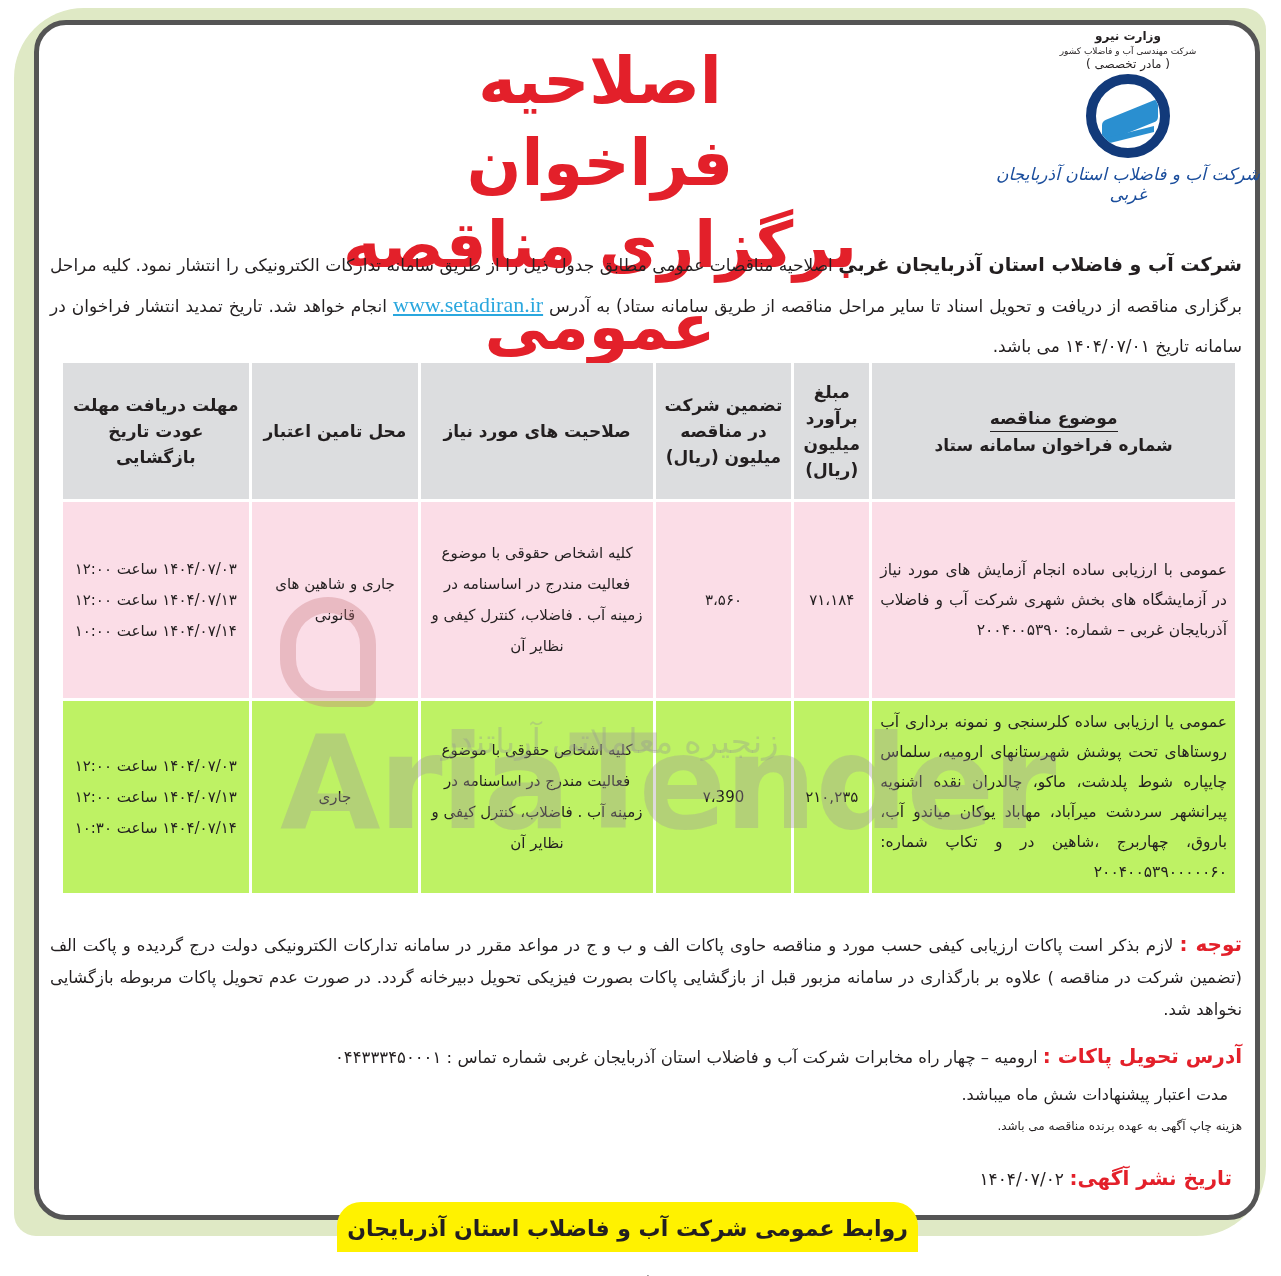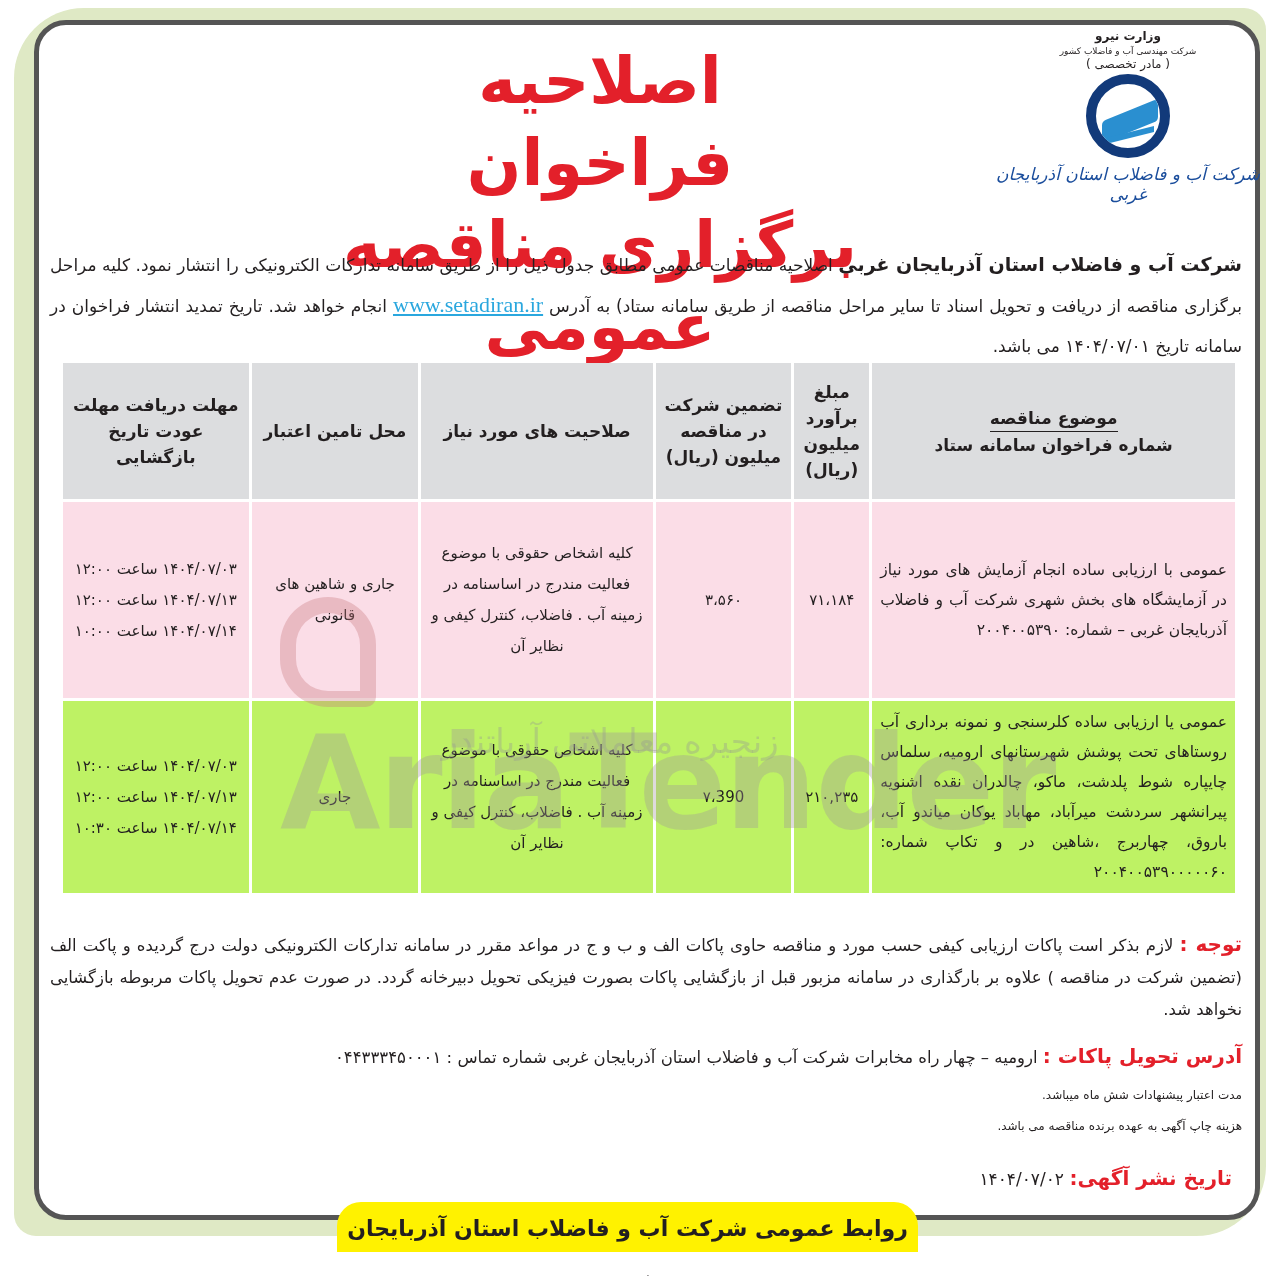--- a/index.html
+++ b/index.html
@@ -61,21 +61,21 @@
   }
   .watermark .shield {
     display: inline-block; width: 96px; height: 110px; border: 16px solid rgba(200,120,125,0.35);
     border-radius: 48px 48px 10px 48px; vertical-align: middle; margin-right: 10px;
   }
   .watermark .sub { position: absolute; left: 0; top: 148px; width: 660px; font-size: 34px; line-height: 40px; font-weight: normal; letter-spacing: 14px; direction: rtl; text-align: center; color: rgba(150,150,150,0.35); }
 
   .notes { position: absolute; left: 50px; top: 928px; width: 1192px; font-size: 16.5px; line-height: 32px; text-align: justify; }
   .red { color: #e3202a; font-weight: bold; font-size: 20px; }
   .addr { position: absolute; left: 50px; top: 1040px; width: 1192px; font-size: 16.5px; line-height: 32px; }
-  .validity { position: absolute; left: 50px; top: 1080px; width: 1192px; font-size: 12px; line-height: 30px; }
+  .validity { position: absolute; left: 36px; top: 1080px; width: 1192px; font-size: 16px; line-height: 30px; }
   .cost { position: absolute; left: 50px; top: 1111px; width: 1192px; font-size: 12px; line-height: 30px; }
   .pubdate { position: absolute; left: 40px; top: 1162px; width: 1192px; font-size: 17px; line-height: 32px; text-align: right; }
 
   .footer-banner {
     position: absolute; left: 337px; top: 1202px; width: 581px; height: 50px;
     background: #fff200; border-radius: 24px 24px 0 0; text-align: center;
     font-weight: bold; font-size: 22px; line-height: 54px; color: #231f20;
   }
 </style>
 </head>

